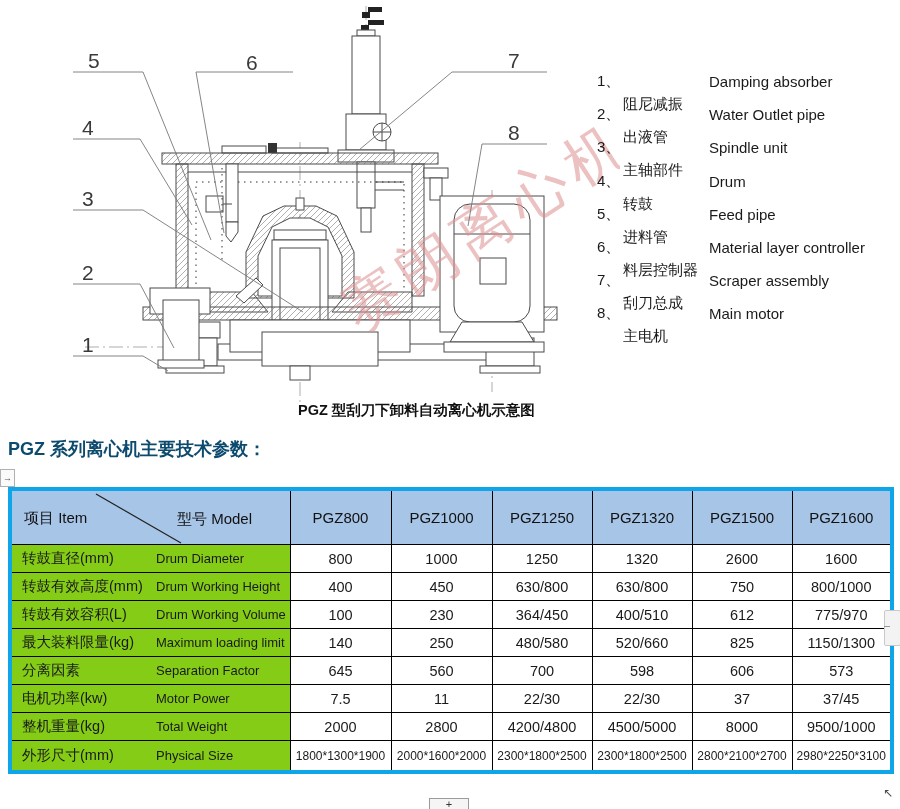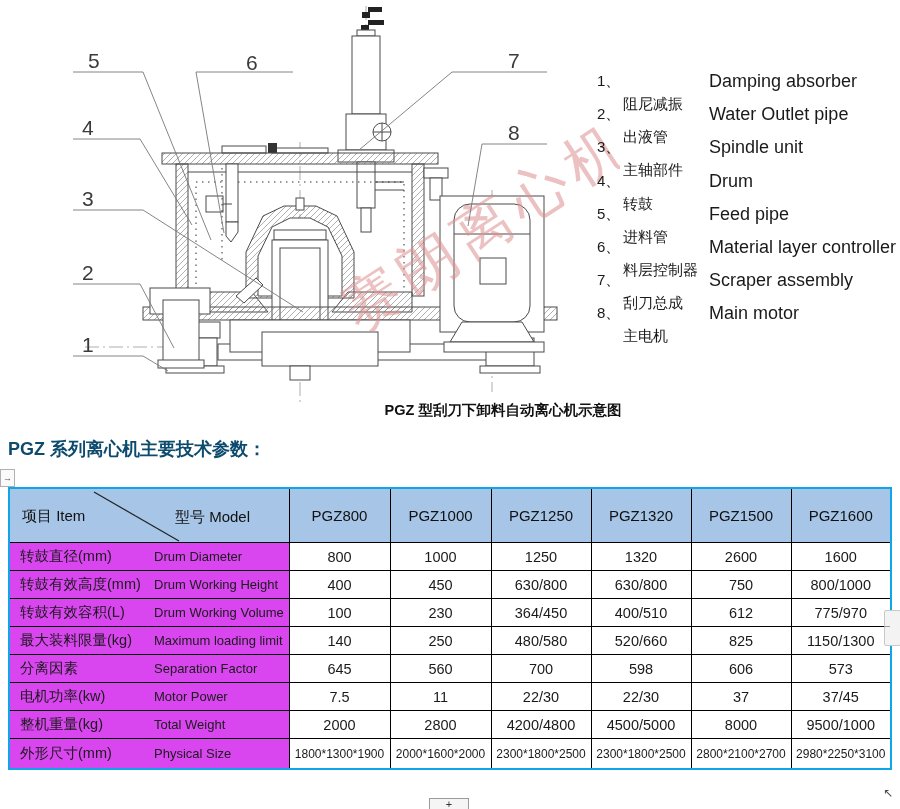--- a/index.html
+++ b/index.html
@@ -6,37 +6,37 @@
   #canvas{position:relative;width:900px;height:809px;background:#fff;overflow:hidden;
           font-family:"Liberation Sans","DejaVu Sans",sans-serif;color:#1a1a1a;}
   
   #diagram-svg{position:absolute;left:0;top:0;}
   .cl{stroke:#8a8a8a;stroke-width:.7;stroke-dasharray:14 4 2 4;}
   
   .legend{position:absolute;left:597px;top:65px;width:300px;}
   .legend-item{height:33.2px;display:flex;align-items:center;font-size:15px;color:#1a1a1a;}
   .legend-num{width:26px;flex:none;}
   .legend-zh{width:86px;flex:none;margin-top:46px;}
-  .legend-en{font-size:18px;}
-  
-  .caption{position:absolute;left:298px;top:401px;width:410px;text-align:center;
+  .legend-en{font-size:15px;}
+  
+  .caption{position:absolute;left:298px;top:401px;width:410px;
            font-size:14.5px;font-weight:bold;color:#111;}
   .heading{position:absolute;left:8px;top:437px;font-size:18px;font-weight:bold;color:#0c4a6e;}
   
   .spec-table{position:absolute;left:8px;top:487px;width:882px;border-collapse:collapse;
               table-layout:fixed;font-family:inherit;}
   .spec-table td,.spec-table th{border:1px solid #000;padding:0;overflow:hidden;white-space:nowrap;}
-  .spec-table{border:2px solid #0ea5e9;}
+  .spec-table{border:4px solid #0ea5e9;}
   .spec-table thead th{background:#a7c5e7;height:53px;font-weight:normal;font-size:15px;color:#111;}
   .corner{position:relative;background:#a7c5e7;}
   .corner svg{position:absolute;left:0;top:0;}
   .corner-item{position:absolute;left:12px;top:18px;font-size:15px;}
   .corner-model{position:absolute;left:165px;top:19px;font-size:15px;}
   .spec-table tbody td{height:27px;text-align:center;font-size:14.5px;background:#fff;}
-  .spec-table tbody td.lbl{background:#d946ef;text-align:left;}
+  .spec-table tbody td.lbl{background:#84cc16;text-align:left;}
   .lblwrap{display:flex;align-items:center;padding-left:10px;}
   .lblwrap .zh{width:134px;flex:none;font-size:14.5px;}
   .lblwrap .en{font-size:13px;}
   .spec-table tr.ph td{height:29px;font-size:12px;}
   .spec-table tr.ph td.lbl{font-size:14.5px;}
   
   .move-box{position:absolute;left:0;top:469px;width:13px;height:16px;border:1px solid #b0b0b0;
             background:#fafafa;font-size:9px;color:#555;display:flex;align-items:center;justify-content:center;}
   .plus-box{position:absolute;left:429px;top:798px;width:38px;height:14px;border:1px solid #9a9a9a;
             background:#f5f5f5;font-size:11px;color:#333;display:flex;align-items:flex-start;justify-content:center;line-height:10px;}

